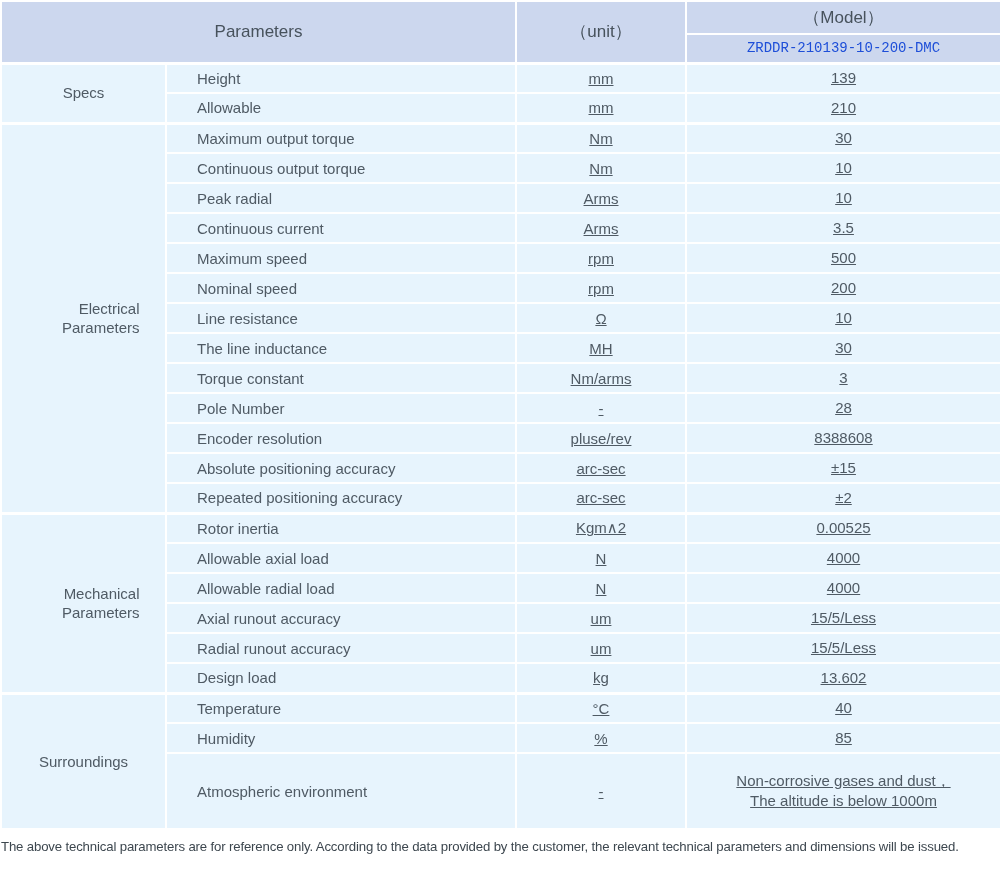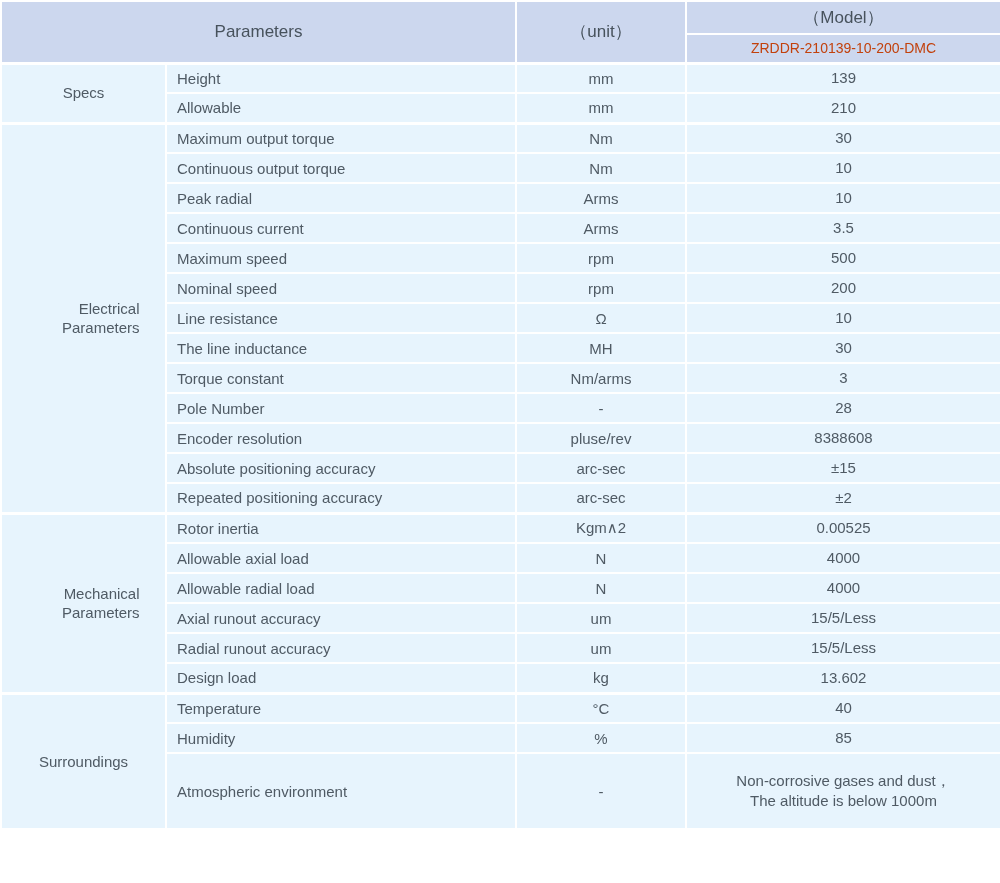--- a/index.html
+++ b/index.html
@@ -33,25 +33,26 @@
   th.hdr {
     background: #ccd7ee;
     color: #47525c;
     font-size: 17px;
     font-weight: 400;
     text-align: center;
     vertical-align: middle;
   }
   th.hdr-model-number {
     background: #ccd7ee;
-    color: #c2410c;
+    color: #1d4ed8;
     font-size: 14px;
     font-weight: 400;
     text-align: center;
     vertical-align: middle;
+    font-family: Liberation Mono, monospace;
   }
   tr.hdr-row-1 { height: 33px; }
   tr.hdr-row-2 { height: 29px; }
 
   
   td.cell {
     background: #e7f4fd;
     color: #4f5a64;
     font-size: 15px;
     vertical-align: middle;
@@ -60,24 +61,25 @@
     text-align: center;
     line-height: 1.3;
   }
   td.category-cell .cat-inner {
     display: inline-block;
     max-width: 112px;
     text-align: right;
   }
   td.parameter-cell {
     text-align: left;
-    padding-left: 10px;
+    padding-left: 30px;
   }
   td.unit-cell, td.value-cell {
     text-align: center;
+    text-decoration: underline;
   }
   td.value-cell {
     white-space: pre-line;
     line-height: 1.35;
   }
   tr.body-row { height: 30px; }
   tr.body-row.tall-row { height: 76px; }
   tr.section-start td { border-top: 3px solid #ffffff; }
 
   .footer-note {
@@ -231,13 +233,14 @@
         </tr>
         <tr class="body-row tall-row">
           <td class="cell parameter-cell">Atmospheric environment</td>
           <td class="cell unit-cell">-</td>
           <td class="cell value-cell">Non-corrosive gases and dust，
 The altitude is below 1000m</td>
         </tr>
       </tbody>
   </table>
 
+  <div class="footer-note">The above technical parameters are for reference only. According to the data provided by the customer, the relevant technical parameters and dimensions will be issued.</div>
 </div>
 
 </body></html>

